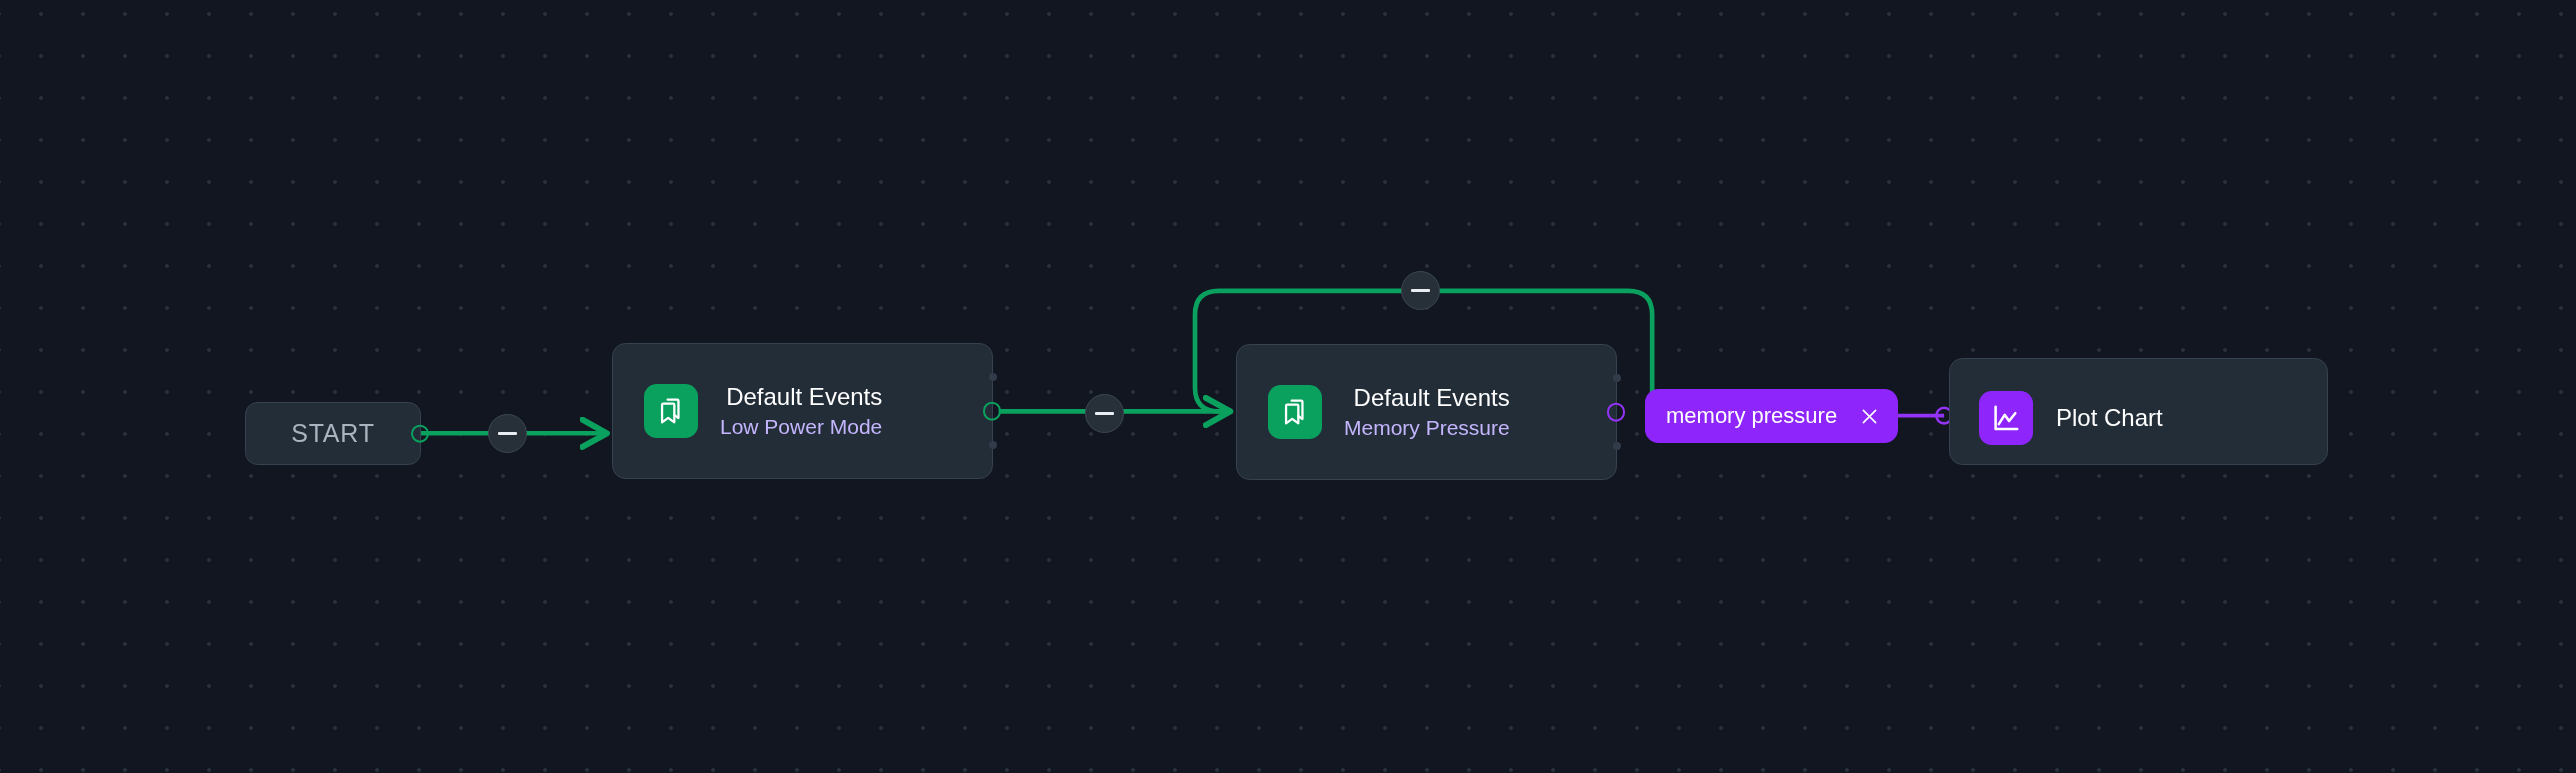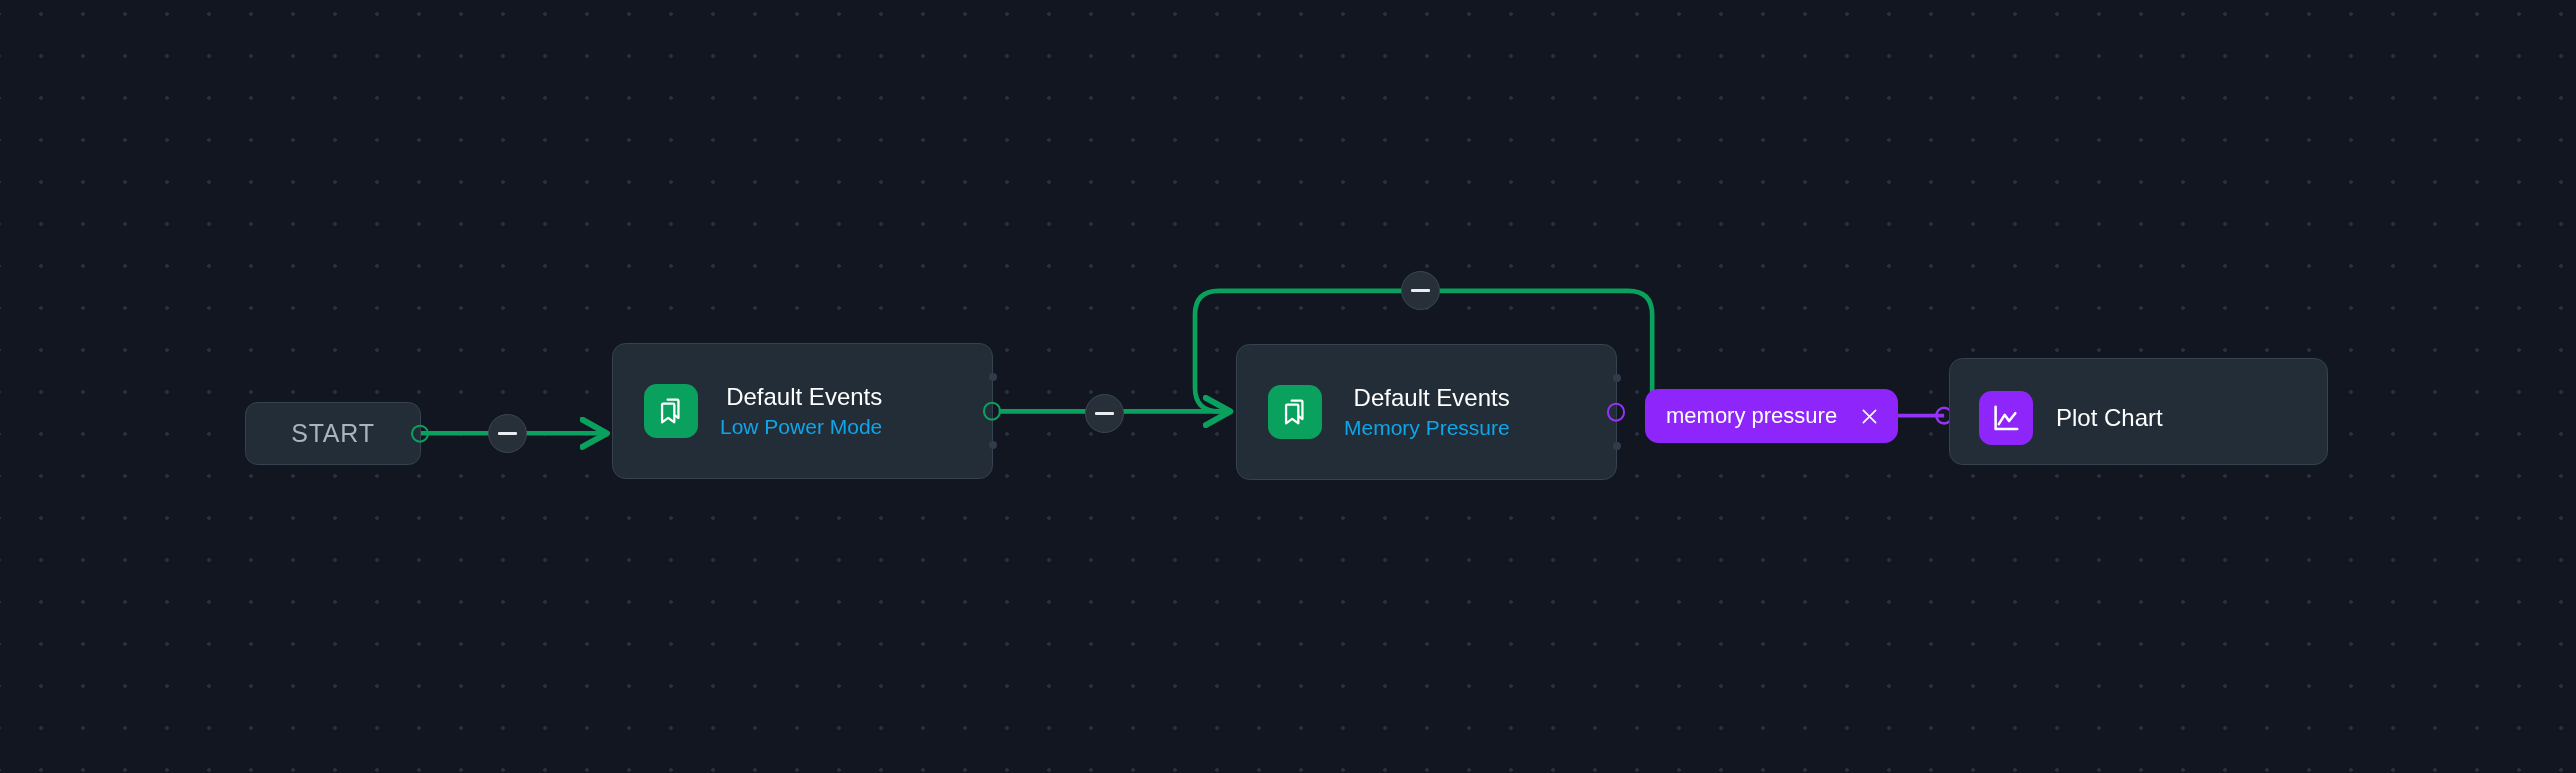--- a/index.html
+++ b/index.html
@@ -53,21 +53,21 @@
     flex:0 0 auto;
     width:54px; height:54px; border-radius:12.5px;
     display:flex; align-items:center; justify-content:center;
   }
   .icon-green{ background:#0aa05e; }
   .icon-purple{ background:#8e26fb; }
   .node-icon svg{ width:32px; height:32px; display:block; }
 
   .node-text{ display:flex; flex-direction:column; gap:6px; min-width:0;text-align:right; }
   .node-title{ font-size:24px; color:#ffffff; font-weight:400; line-height:1.05; white-space:nowrap; }
-  .node-sub{ font-size:21px; color:#0ea5e9; font-weight:400; line-height:1.05; white-space:nowrap; }
+  .node-sub{ font-size:21px; color:#c4b5fd; font-weight:400; line-height:1.05; white-space:nowrap; }
   .node-title-only{ font-size:24px; color:#ffffff; font-weight:400; white-space:nowrap; }
 
   
   .handle-out{
     position:absolute; right:-9.4px; top:50%; transform:translateY(-50%);
     width:18.7px; height:18.7px; border-radius:50%;
     border:2.6px solid #0aa05e; background:transparent;
   }
   .handle-out.purple{ border-color:#9333f5; }
   .handle-dot{

